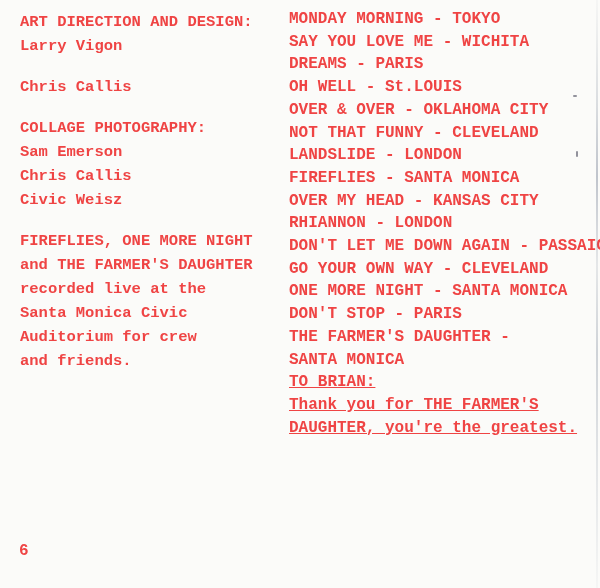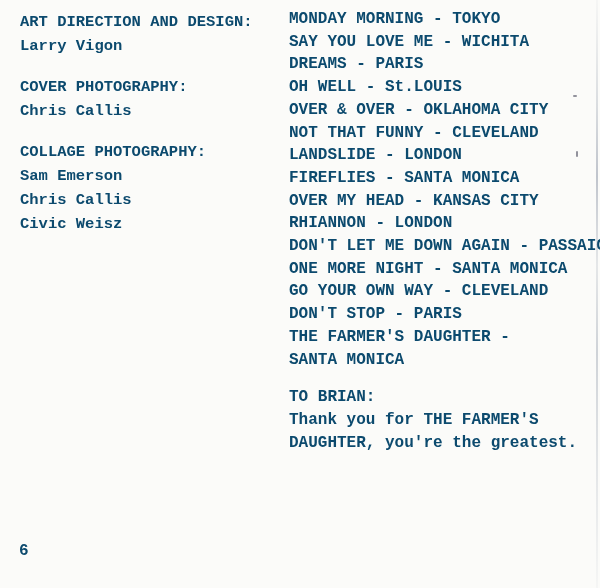--- a/index.html
+++ b/index.html
@@ -7,21 +7,21 @@
     padding: 0;
   }
   .page {
     position: relative;
     width: 600px;
     height: 588px;
     background: #fbfbf9;
     overflow: hidden;
     font-family: "Liberation Mono", "DejaVu Sans Mono", monospace;
     font-weight: bold;
-    color: #0c4a6e;
+    color: #ef4444;
     -webkit-font-smoothing: antialiased;
   }
   .col-left {
     position: absolute;
     left: 20px;
     top: 10px;
     width: 262px;
   }
   .col-left .block {
     margin-bottom: 17px;
@@ -36,21 +36,21 @@
     left: 289px;
     top: 8px;
     width: 310px;
   }
   .col-right .line {
     font-size: 16px;
     line-height: 22.7px;
     white-space: pre;
   }
   .dedication {
-    margin-top: 15px;
+    text-decoration: underline;
   }
   .page-number {
     position: absolute;
     left: 19px;
     top: 541px;
     font-size: 16px;
     line-height: 20px;
   }
   .edge-line {
     position: absolute;
@@ -79,45 +79,52 @@
 <body>
 
 <div class="page">
 
   <div class="col-left">
     <div class="block">
       <div class="line">ART DIRECTION AND DESIGN:</div>
       <div class="line">Larry Vigon</div>
     </div>
     <div class="block">
-      <div class="line">COVER PHOTOGRAPHY:</div>
       <div class="line">Chris Callis</div>
     </div>
     <div class="block">
       <div class="line">COLLAGE PHOTOGRAPHY:</div>
       <div class="line">Sam Emerson</div>
       <div class="line">Chris Callis</div>
       <div class="line">Civic Weisz</div>
+    </div>
+    <div class="block">
+      <div class="line">FIREFLIES, ONE MORE NIGHT</div>
+      <div class="line">and THE FARMER'S DAUGHTER</div>
+      <div class="line">recorded live at the</div>
+      <div class="line">Santa Monica Civic</div>
+      <div class="line">Auditorium for crew</div>
+      <div class="line">and friends.</div>
     </div>
   </div>
 
   <div class="col-right">
     <div class="line">MONDAY MORNING - TOKYO</div>
     <div class="line">SAY YOU LOVE ME - WICHITA</div>
     <div class="line">DREAMS - PARIS</div>
     <div class="line">OH WELL - St.LOUIS</div>
     <div class="line">OVER &amp; OVER - OKLAHOMA CITY</div>
     <div class="line">NOT THAT FUNNY - CLEVELAND</div>
     <div class="line">LANDSLIDE - LONDON</div>
     <div class="line">FIREFLIES - SANTA MONICA</div>
     <div class="line">OVER MY HEAD - KANSAS CITY</div>
     <div class="line">RHIANNON - LONDON</div>
     <div class="line">DON'T LET ME DOWN AGAIN - PASSAIC</div>
+    <div class="line">GO YOUR OWN WAY - CLEVELAND</div>
     <div class="line">ONE MORE NIGHT - SANTA MONICA</div>
-    <div class="line">GO YOUR OWN WAY - CLEVELAND</div>
     <div class="line">DON'T STOP - PARIS</div>
     <div class="line">THE FARMER'S DAUGHTER -</div>
     <div class="line">SANTA MONICA</div>
 
     <div class="dedication">
       <div class="line">TO BRIAN:</div>
       <div class="line">Thank you for THE FARMER'S</div>
       <div class="line">DAUGHTER, you're the greatest.</div>
     </div>
   </div>

